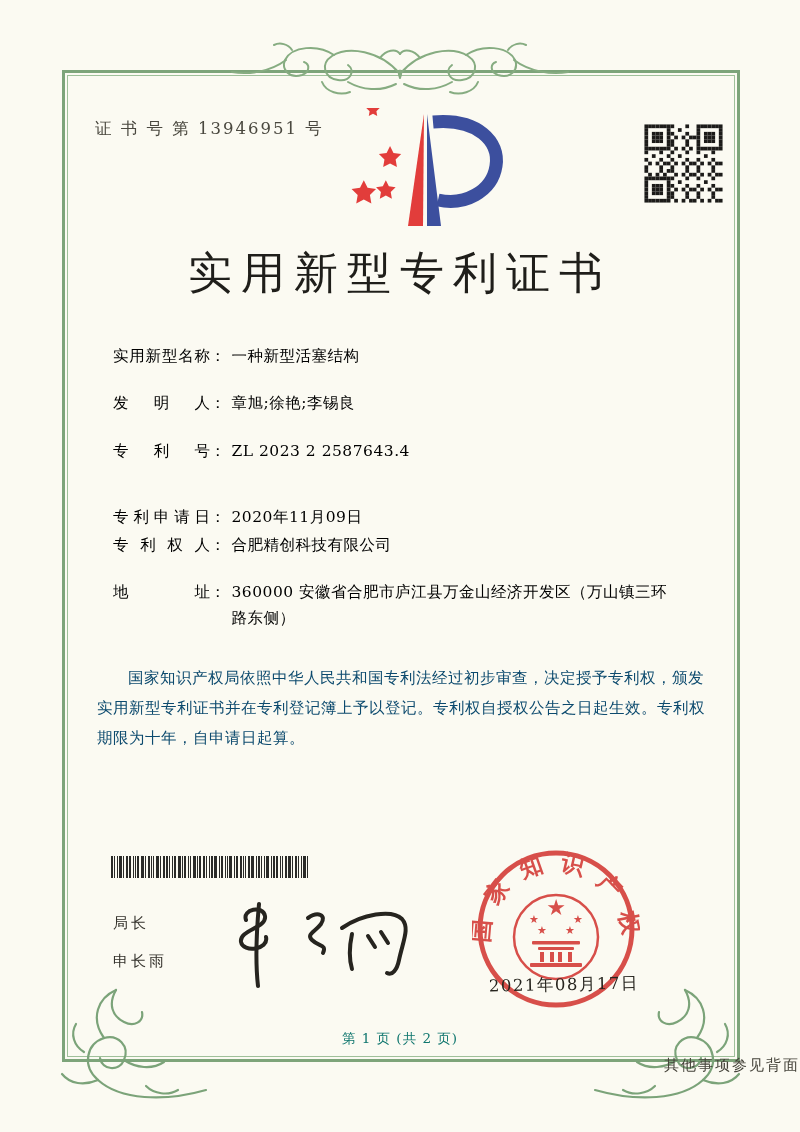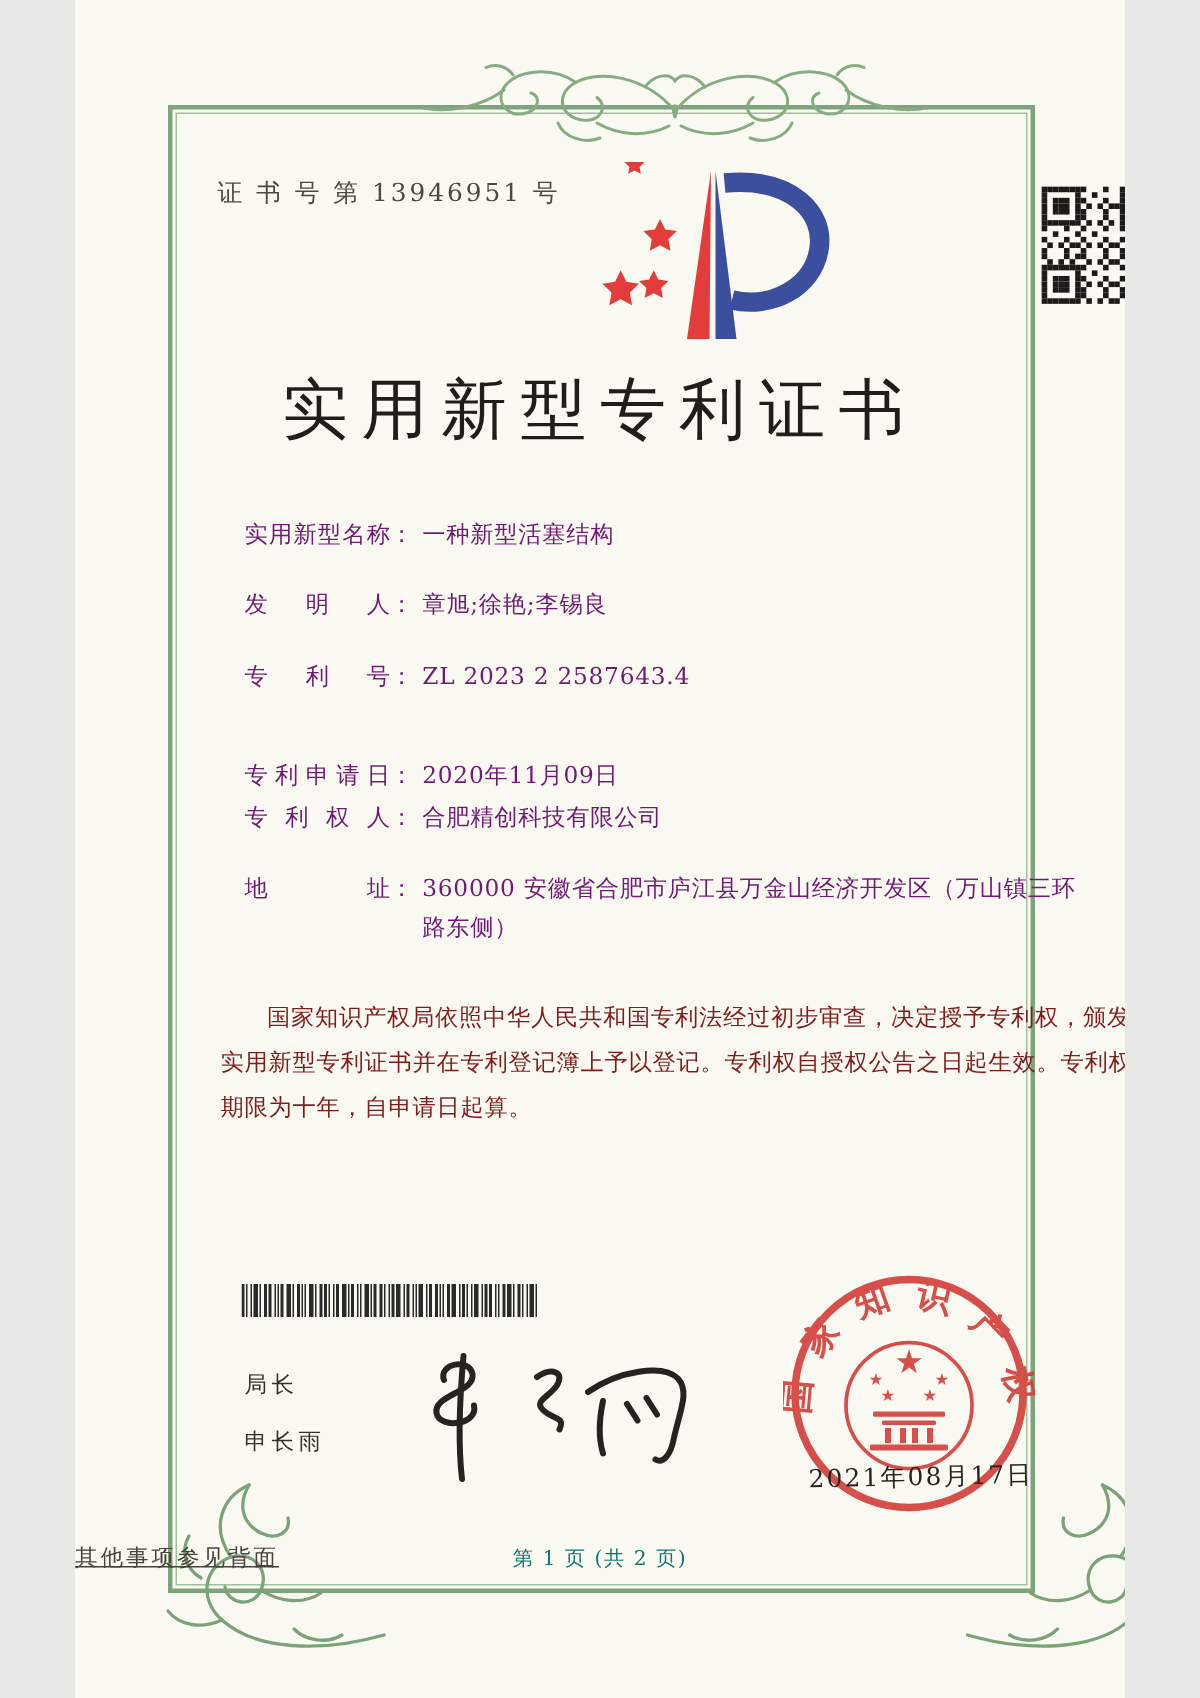--- a/index.html
+++ b/index.html
@@ -1,17 +1,17 @@
 <!DOCTYPE html>
 <html><head>
 <meta charset="utf-8">
 <style>
   html,body{margin:0;padding:0;background:#e8e8e4;}
   .page{
-    position:relative;width:700px;height:1132px;margin:0 auto;
+    position:relative;width:800px;height:1132px;margin:0 auto;
     background:#fbfaf2;overflow:hidden;
     font-family:"DejaVu Serif","Liberation Serif",serif;
     color:#34322c;
   }
   .frame{
     position:absolute;left:62px;top:70px;right:60px;bottom:70px;
     border:3px solid #7da47a;pointer-events:none;
   }
   .frame::before{
     content:"";position:absolute;inset:2px;border:1px solid #9fc09a;
@@ -20,51 +20,51 @@
   .cert-no{
     position:absolute;left:95px;top:118px;font-size:16.5px;letter-spacing:2px;color:#4a483f;
   }
   .logo{position:absolute;left:338px;top:108px;width:176px;height:124px;}
   .qr{position:absolute;left:637px;top:117px;width:93px;height:93px;}
   .title{
     position:absolute;left:0;top:244px;width:100%;text-align:center;
     font-size:44px;letter-spacing:9px;color:#1f1e1a;font-weight:400;white-space:nowrap;
   }
   .field{
-    position:absolute;left:113px;font-size:15.5px;line-height:26px;color:#701a75;
+    position:absolute;left:113px;font-size:15.5px;line-height:26px;color:#000000;
   }
   .field .lbl{
     display:inline-block;width:97px;text-align:justify;text-align-last:justify;vertical-align:top;
   }
   .field .colon{vertical-align:top;}
   .field .val{
     display:inline-block;max-width:450px;vertical-align:top;margin-left:6px;letter-spacing:0.5px;
   }
   .grant-pair2{position:absolute;left:390px;top:0;}
   .grant-pair2 .lbl{width:82px;}
   .paras{
     position:absolute;left:97px;top:663px;width:608px;
-    font-size:15.5px;line-height:30px;color:#7f1d1d;letter-spacing:0.5px;
+    font-size:15.5px;line-height:30px;color:#0c4a6e;letter-spacing:0.5px;
   }
   .paras p{margin:0;text-indent:2em;}
   .barcode{position:absolute;left:111px;top:856px;width:202px;height:22px;}
   .signer{position:absolute;left:113px;font-size:15px;color:#33312b;letter-spacing:3px;}
   .signature{position:absolute;left:222px;top:896px;width:205px;height:98px;}
   .seal{position:absolute;left:472px;top:845px;width:168px;height:168px;opacity:0.92;}
   .seal-date{
     position:absolute;left:489px;top:974px;font-size:16.5px;color:#26241e;
     letter-spacing:1.5px;transform:rotate(-1.2deg);white-space:nowrap;
   }
   .page-no{
     position:absolute;left:0;top:1030px;width:100%;text-align:center;
     font-size:13.5px;color:#0f766e;letter-spacing:1px;
   }
   .back-note{
-    position:absolute;left:0;top:1029px;width:100%;text-align:left;
-    font-size:15px;color:#45433a;letter-spacing:2px;text-decoration:underline;
+    position:absolute;left:0;top:1056px;width:100%;text-align:right;
+    font-size:15px;color:#45433a;letter-spacing:2px;
   }
 </style>
 </head>
 <body>
 
 <div class="page">
 
   <div class="frame"></div>
 
   <svg class="ornament" style="left:230px;top:38px;width:340px;height:68px" viewBox="0 0 340 68">

